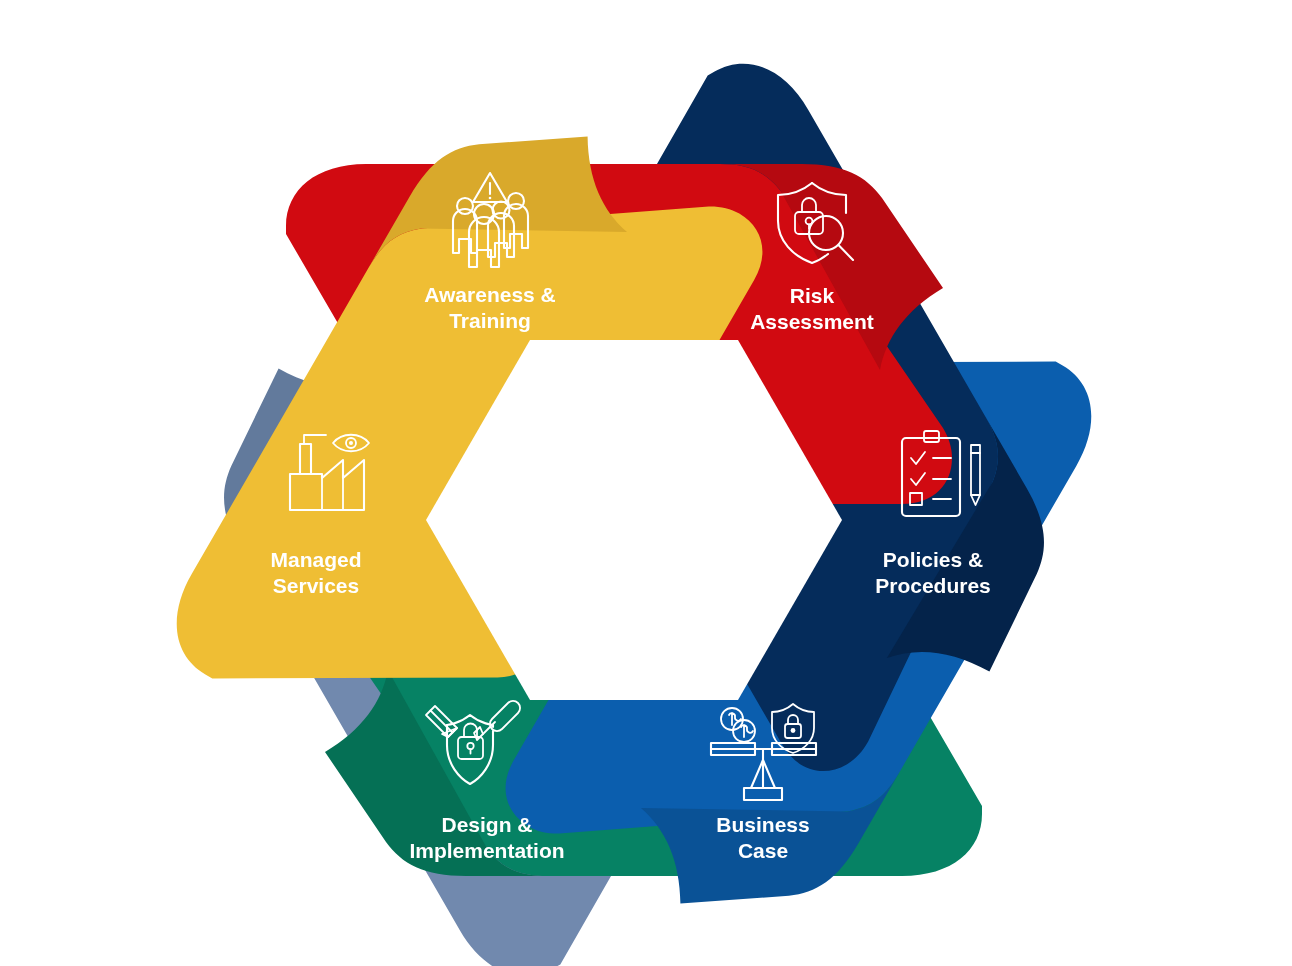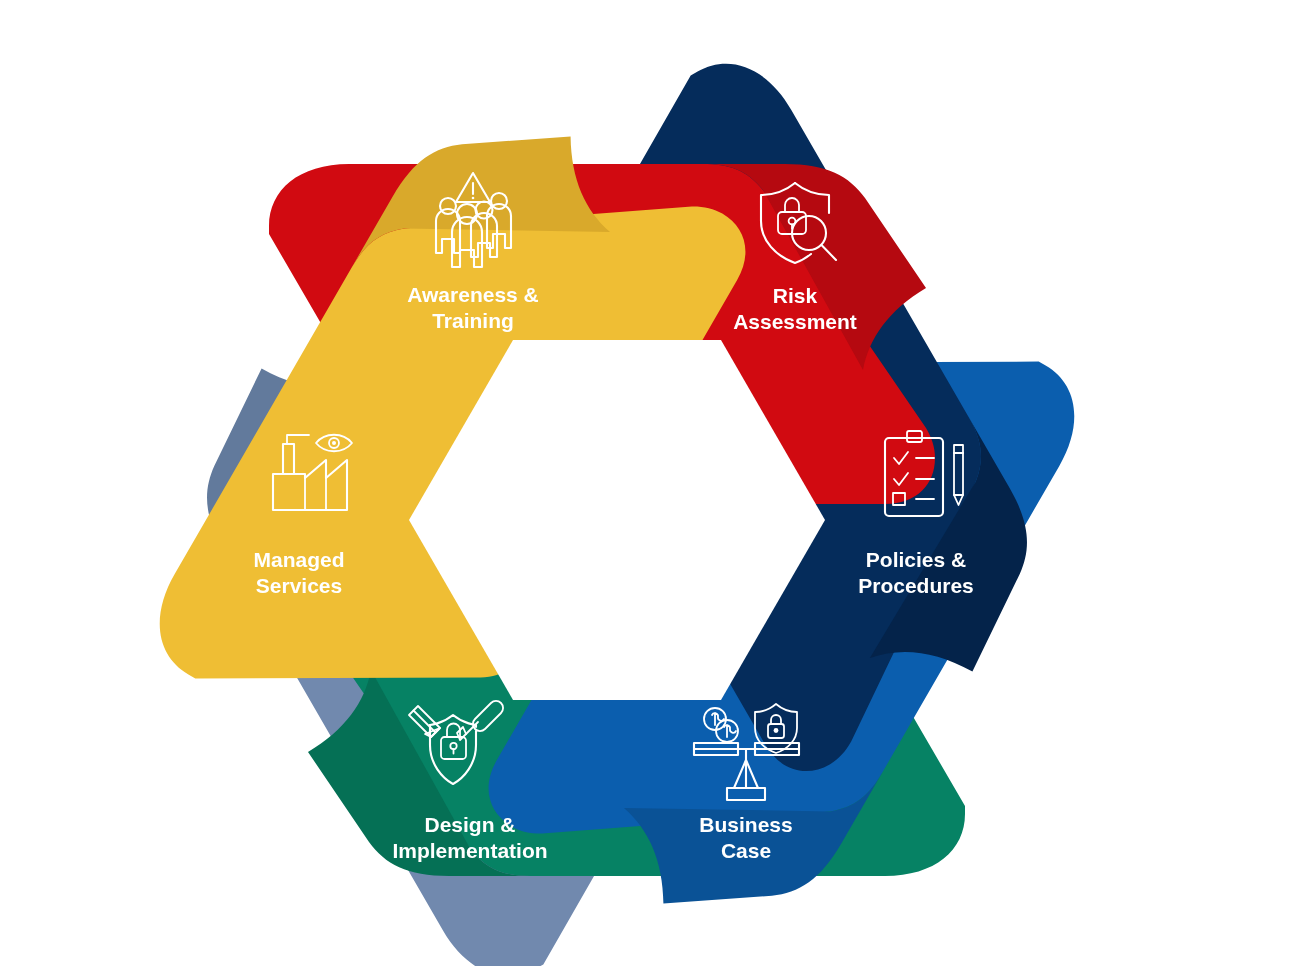--- a/index.html
+++ b/index.html
@@ -2,21 +2,21 @@
 <html><head>
 <meta charset="utf-8">
 <style>
   html,body{margin:0;padding:0;}
   body{
     width:1292px;height:966px;
     background:#ffffff;
     font-family:"Liberation Sans", sans-serif;
     overflow:hidden;
   }
-  #stage{position:relative;width:1040px;height:966px;}
+  #stage{position:relative;width:1040px;height:966px;margin-left:17px;}
   svg#diagram{position:absolute;left:0;top:0;width:1292px;height:966px;display:block;}
   .seg-label{
     font-family:"Liberation Sans", sans-serif;
     font-weight:bold;
     font-size:21px;
     fill:#ffffff;
     text-anchor:middle;
     dominant-baseline:middle;
     white-space:pre;
   }

